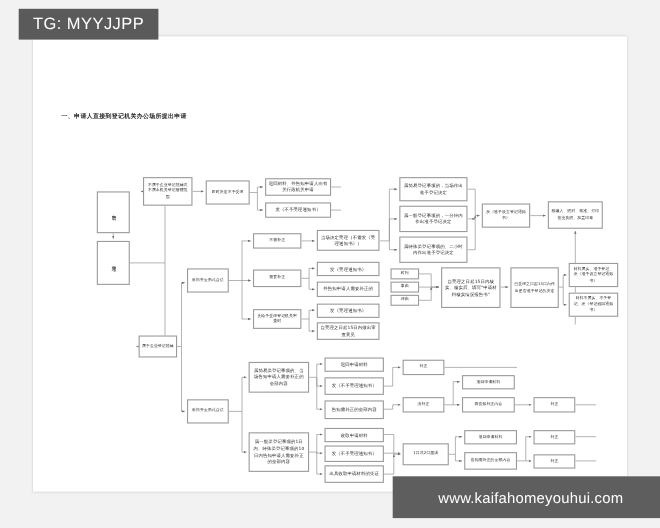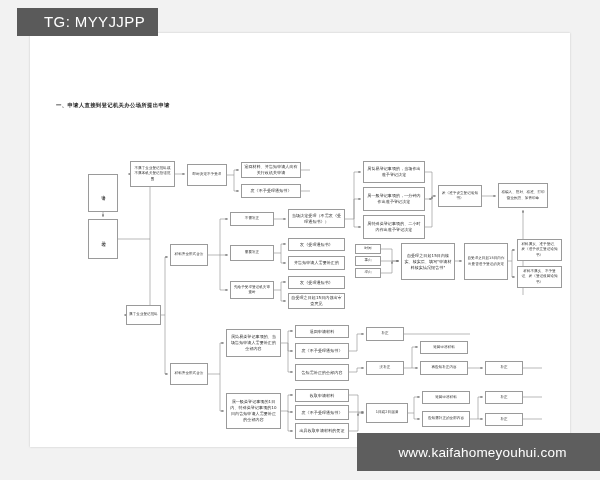--- a/index.html
+++ b/index.html
@@ -13,21 +13,21 @@
   
   .sheet{
     position:absolute;left:30px;top:33px;width:540px;height:414px;
     background:#ffffff;
     box-shadow:0 0 2px rgba(0,0,0,.18);
   }
 
   
   .tg-chip{
     position:absolute;left:17px;top:8px;
-    padding:5px 13px 6px 27px;
+    padding:5px 13px 6px 13px;
     background:#5a5a5a;color:#ffffff;
     font-size:15px;letter-spacing:.4px;
     font-family:"Liberation Sans",sans-serif;
     z-index:40;
   }
 
   
   .wm-bar{
     position:absolute;left:357px;top:433px;width:251px;height:38px;
     background:#5e5e5e;color:#ffffff;

